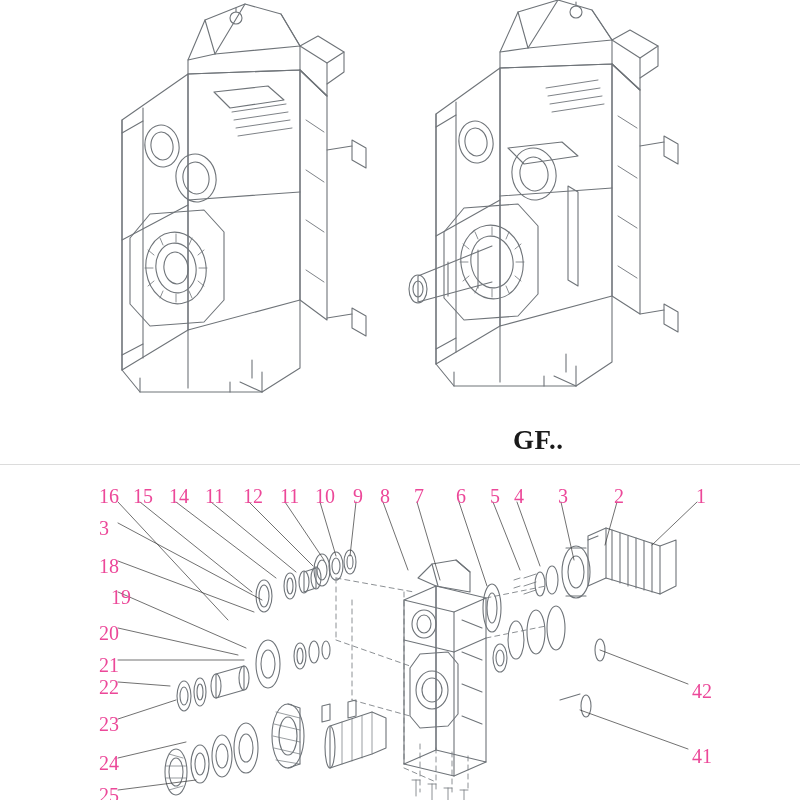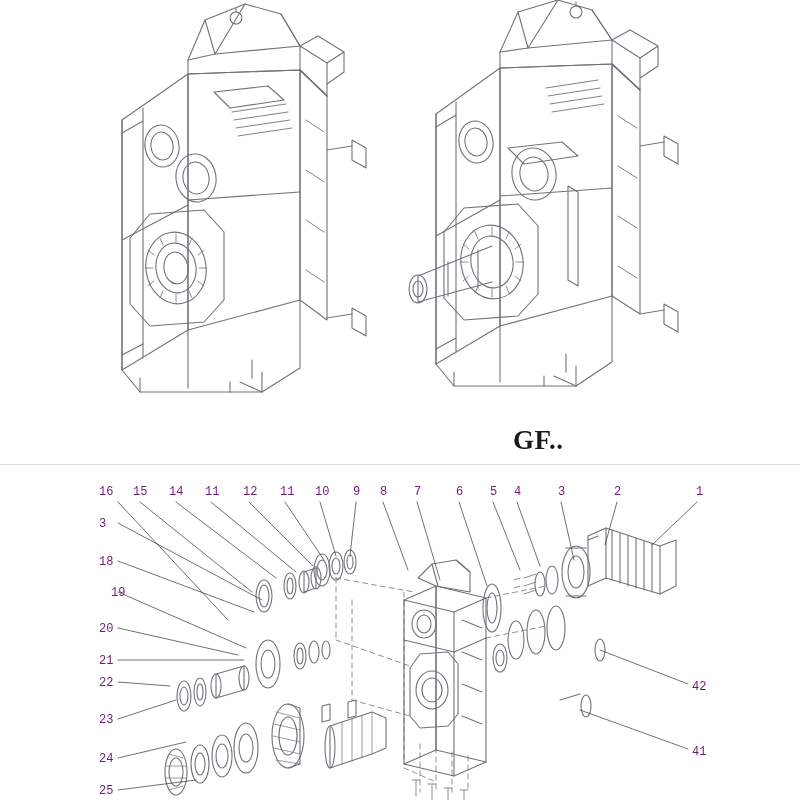--- a/index.html
+++ b/index.html
@@ -40,23 +40,23 @@
     left: 133px;
     top: 416px;
   }
   .caption.right {
     left: 513px;
     top: 416px;
     margin-top: 9px;
   }
   .num {
     position: absolute;
-    font-family: Liberation Mono, monospace;
-    font-size: 12px;
-    color: #701a75;
+    font-family: Liberation Serif, serif;
+    font-size: 20px;
+    color: #ec4899;
     white-space: nowrap;
   }
   .divider {
     position: absolute;
     left: 0;
     top: 464px;
     width: 800px;
     height: 1px;
     background: #dcdcdc;
   }

